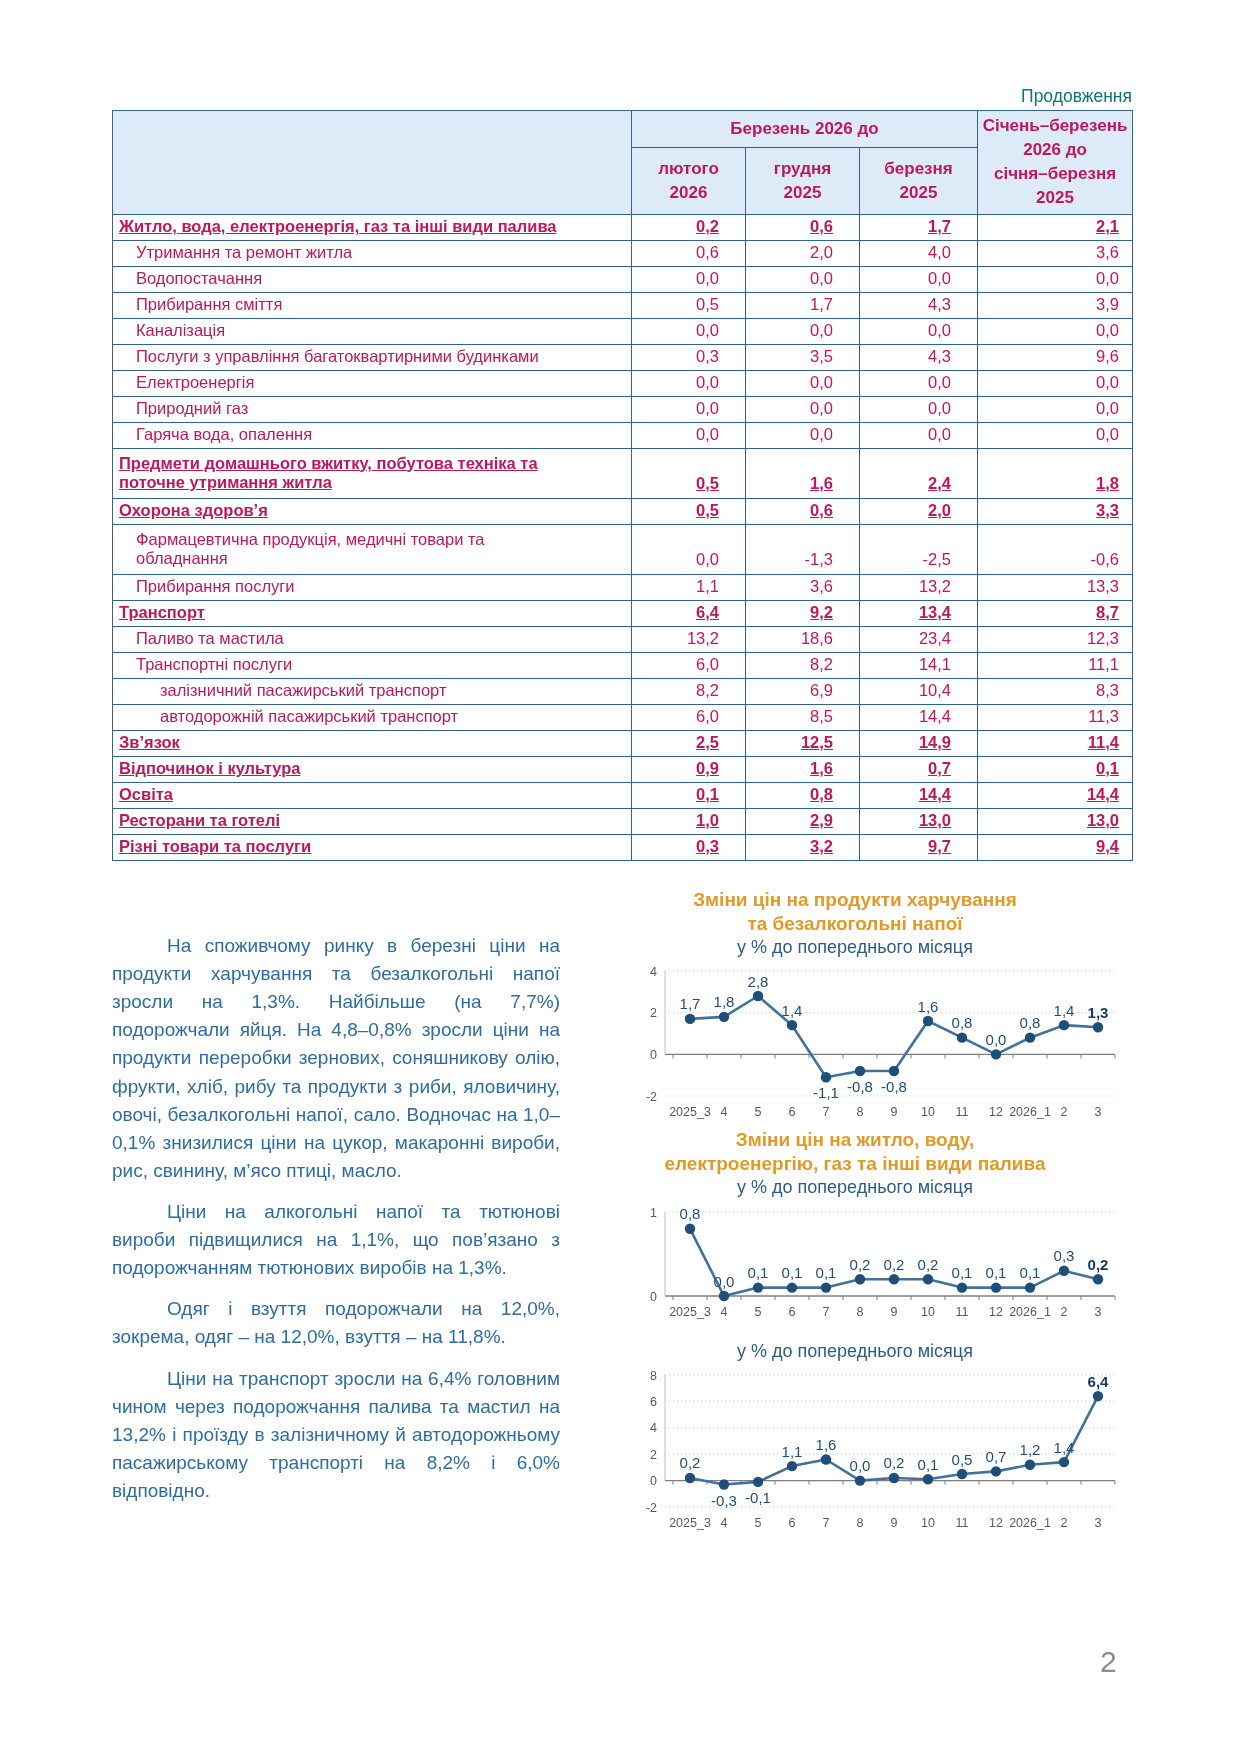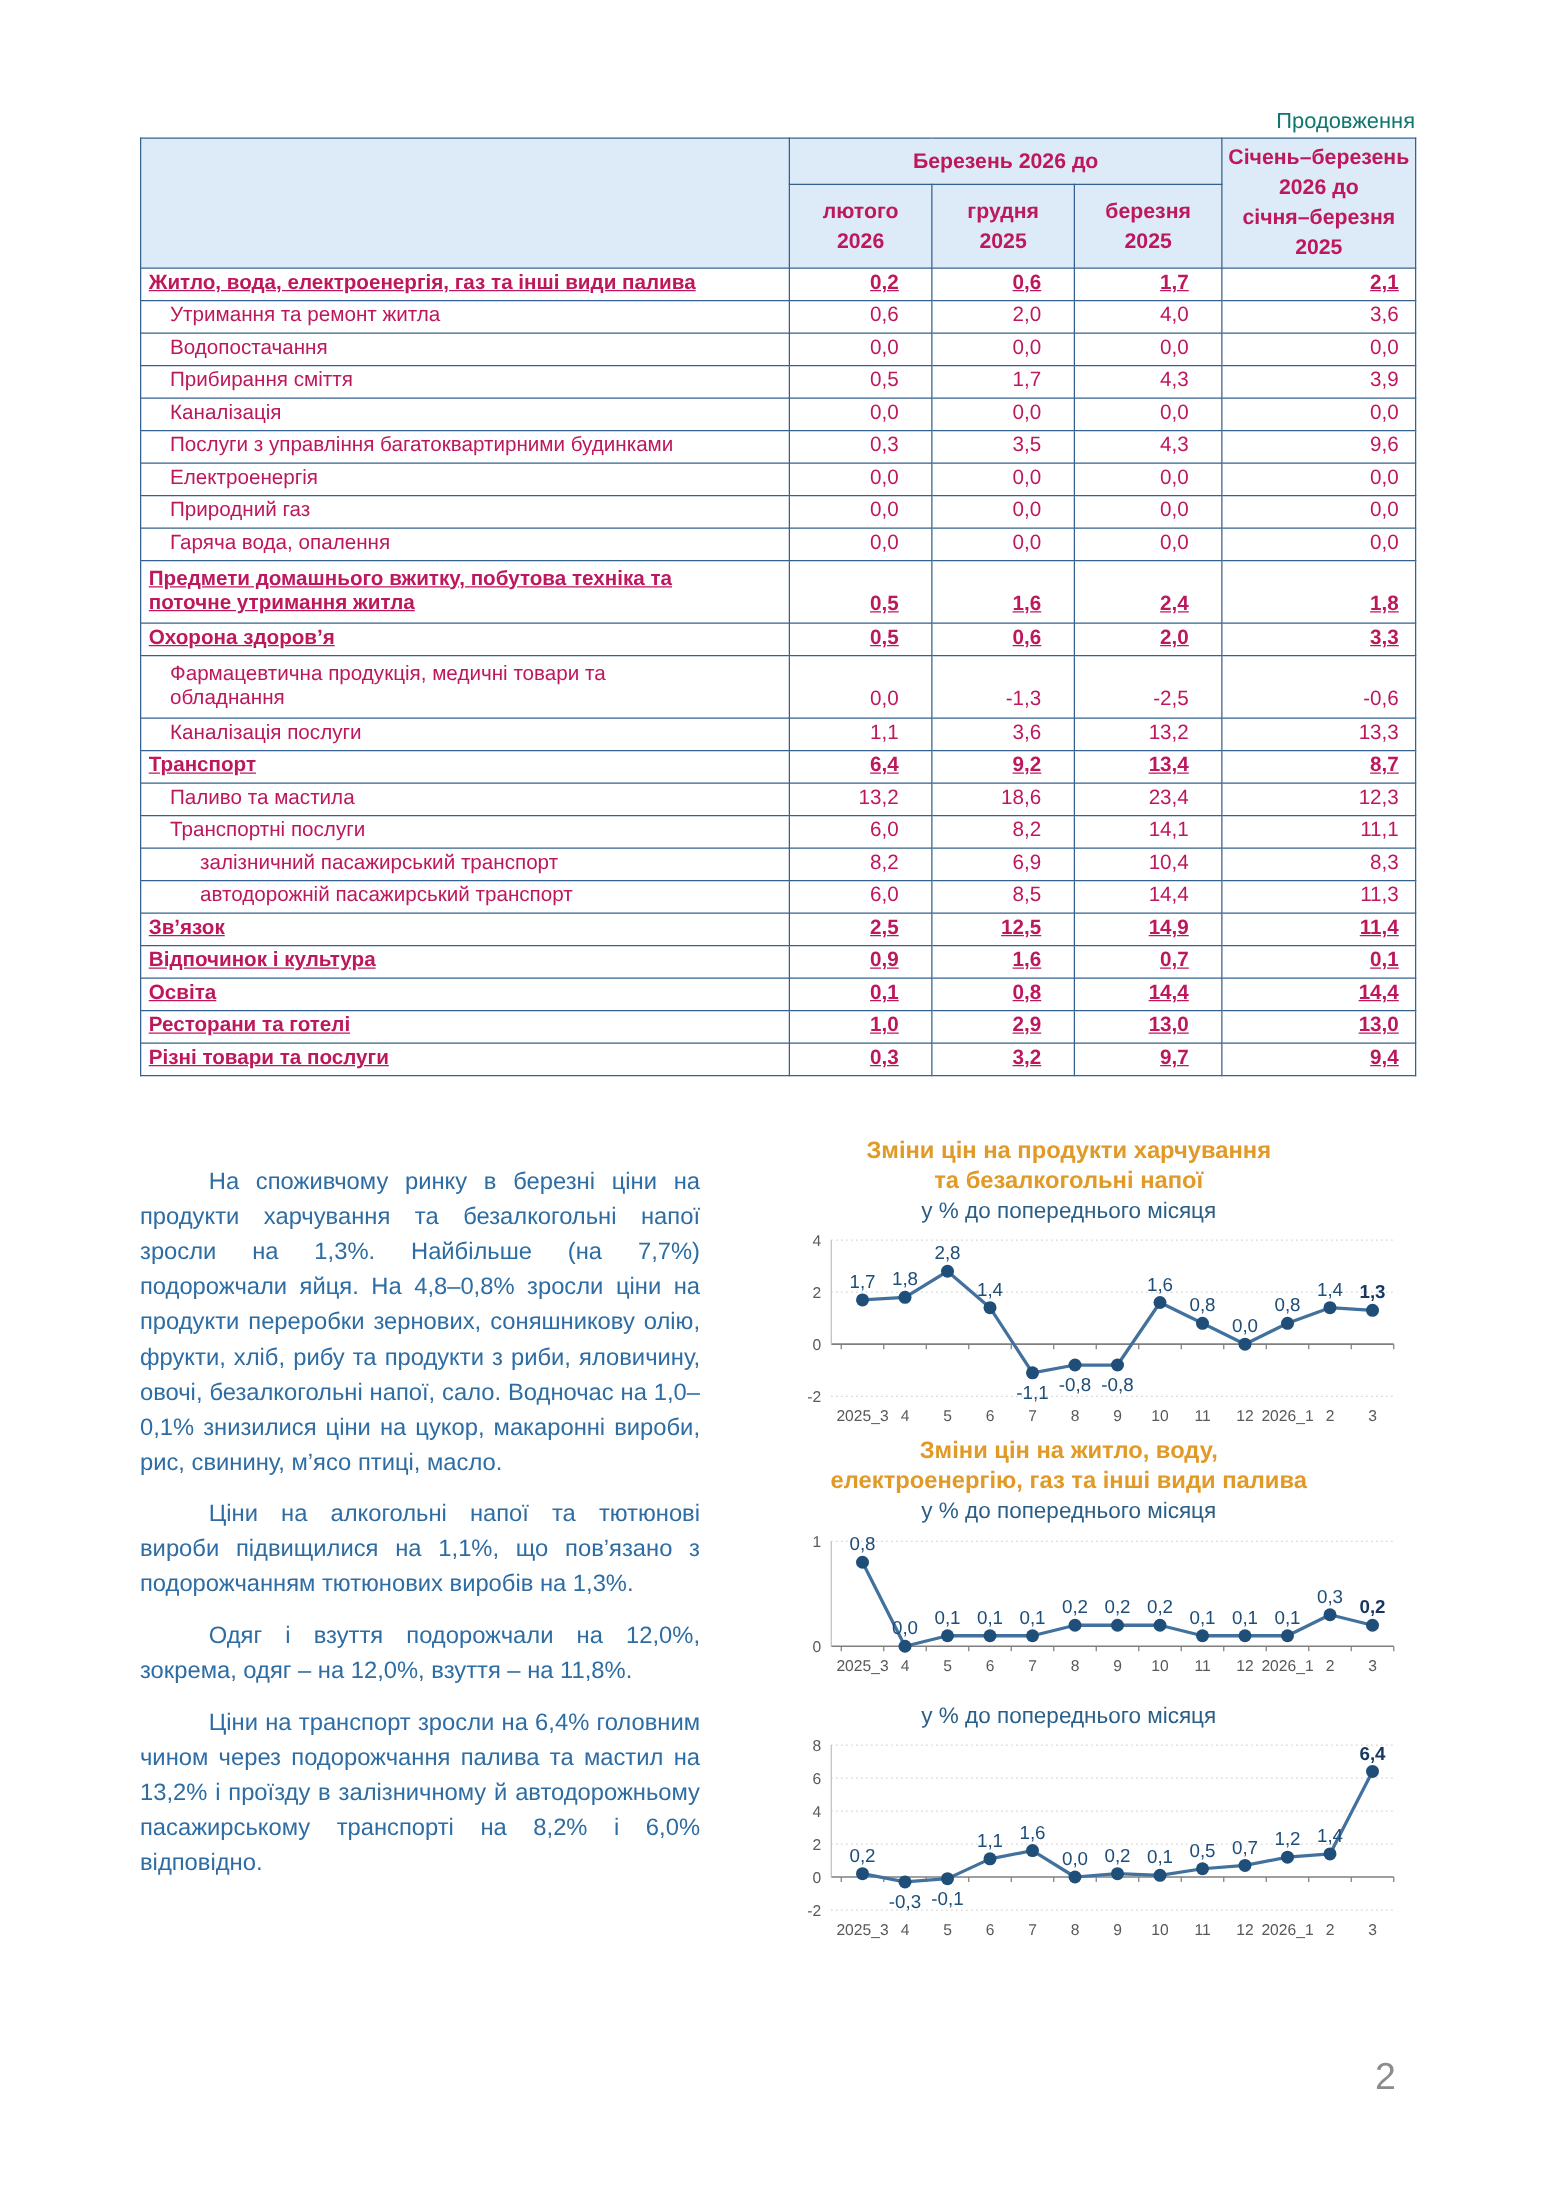--- a/index.html
+++ b/index.html
@@ -30,21 +30,21 @@
   .price-table td.val.last{padding-right:13px;margin-top:28px;}
   .price-table tr.tall{height:50px;}
   .price-table tr.tall td.val{vertical-align:bottom;padding-bottom:4px;}
   
   .text-col{position:absolute;left:112px;top:932px;width:448px;}
   .text-col p{
     font-size:19px;line-height:1.48;color:#2E6DA3;text-align:justify;
     text-indent:55px;margin:0 0 13px 0;
   }
   
-  .charts-col{position:absolute;left:585px;top:909px;width:540px;}
+  .charts-col{position:absolute;left:585px;top:888px;width:540px;}
   .chart{width:540px;margin-bottom:6px;}
   .chart.third{margin-top:18px;}
   .chart-title{
     font-weight:bold;color:#E19A27;font-size:19px;text-align:center;
     line-height:1.26;white-space:pre-line;
   }
   .chart-subtitle{color:#2A5E86;font-size:18px;text-align:center;line-height:1.3;margin-bottom:2px;}
   .plot{line-height:0;}
   
   .page-number{position:absolute;top:1645px;left:1100px;font-size:30px;color:#8C8C8C;}
@@ -163,21 +163,21 @@
     </tr>
         <tr class="lvl1 tall">
       <td class="lbl">Фармацевтична продукція, медичні товари та
 обладнання</td>
       <td class="val">0,0</td>
       <td class="val">-1,3</td>
       <td class="val">-2,5</td>
       <td class="val last">-0,6</td>
     </tr>
         <tr class="lvl1">
-      <td class="lbl">Каналізація послуги</td>
+      <td class="lbl">Прибирання послуги</td>
       <td class="val">1,1</td>
       <td class="val">3,6</td>
       <td class="val">13,2</td>
       <td class="val last">13,3</td>
     </tr>
         <tr class="lvl0 bold">
       <td class="lbl">Транспорт</td>
       <td class="val">6,4</td>
       <td class="val">9,2</td>
       <td class="val">13,4</td>

